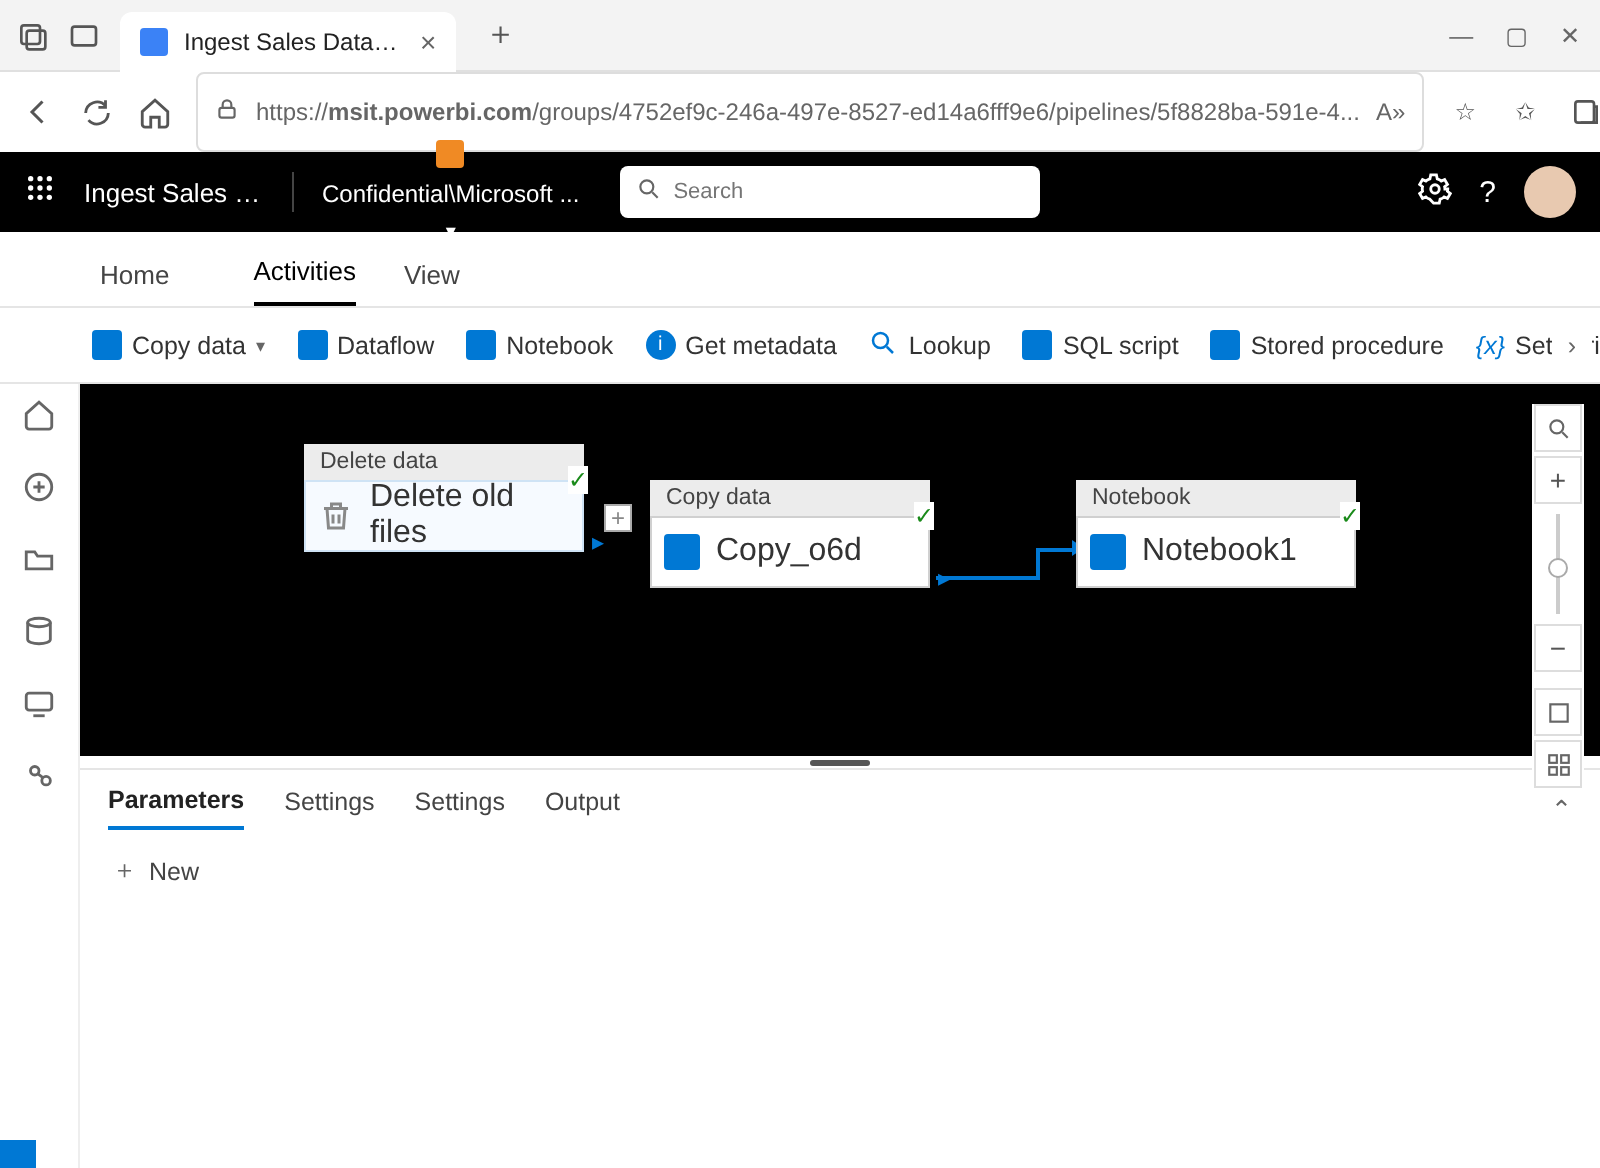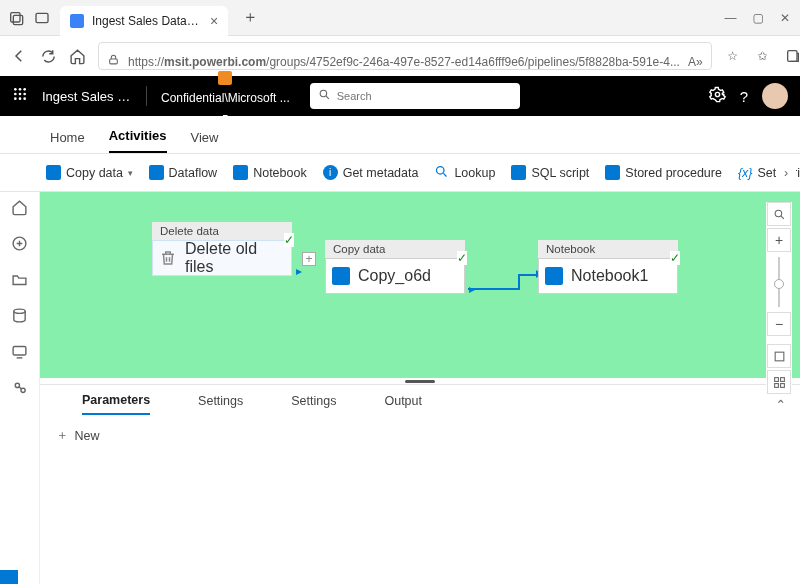--- a/index.html
+++ b/index.html
@@ -12,57 +12,57 @@
   .tab { display: flex; align-items: center; background: #fff; height: 30px; margin-top: 6px; border-radius: 6px 6px 0 0; padding: 0 10px; gap: 8px; min-width: 160px; position: relative; }
   .tab .favicon { width: 14px; height: 14px; background:#3b82f6; border-radius:2px; }
   .tab .title { font-size: 12px; color: #222; white-space: nowrap; overflow:hidden; text-overflow: ellipsis; max-width: 110px; }
   .tab .close { color:#666; font-size:14px; }
   .newtab { width:24px; text-align:center; color:#555; font-size:16px; }
   .titlebar .tb-right { margin-left: auto; display:flex; gap:16px; padding-right:10px; color:#666; }
 
   
   .addrbar { height: 40px; display:flex; align-items:center; padding: 0 10px; gap: 12px; }
   .addrbar .icon { width:18px; height:18px; display:flex; align-items:center; justify-content:center; color:#555; }
-  .urlbox { flex:1; display:flex; align-items:flex-end; border:1px solid #ddd; border-radius: 4px; height:28px; padding:0 8px; gap:8px; color:#666; }
+  .urlbox { flex:1; display:flex; align-items:center; border:1px solid #ddd; border-radius: 4px; height:40px; padding:0 8px; gap:8px; color:#666; }
   .urlbox .url { flex:1; font-size:12px; white-space:nowrap; overflow:hidden; text-overflow:ellipsis; }
   .addr-right { display:flex; gap:12px; align-items:center; }
 
   
   .appbar { height: 40px; background:#000; color:#fff; display:flex; align-items:center; padding:0 12px; gap:14px; }
   .app-waffle { font-size:16px; }
   .app-title { font-size:13px; white-space:nowrap; overflow:hidden; text-overflow:ellipsis; max-width:90px; }
   .app-divider { width:1px; height:20px; background:#444; }
   .app-sens { display:flex; align-items:center; gap:6px; font-size:12px; white-space:nowrap; overflow:hidden; text-overflow:ellipsis; max-width:160px;flex-direction:column; }
   .shield { width:14px; height:14px; background:#f08a24; border-radius:2px; }
   .searchbox { background:#fff; border-radius:4px; height:26px; flex: 0 0 210px; display:flex; align-items:center; padding:0 8px; gap:6px; color:#666; margin-left: 6px; }
   .searchbox input { border:none; outline:none; font-size:11px; flex:1; }
   .appbar .spacer { flex:1; }
   .appbar .icon { color:#fff; }
   .avatar2 { width:26px; height:26px; border-radius:50%; background:#e8c9b0; }
 
   
   .pagetabs { height: 38px; display:flex; align-items:flex-end; padding-left: 50px; gap: 24px; border-bottom:1px solid #e5e5e5; }
   .pagetab { font-size:13px; color:#444; padding-bottom:8px; cursor:pointer; }
-  .pagetab.active { color:#000; border-bottom:2px solid #000; font-weight:700; }
+  .pagetab.active { color:#000; border-bottom:2px solid #000; font-weight:400;margin-left:18px; }
 
   
   .toolbar { height: 38px; display:flex; align-items:center; padding: 0 8px 0 46px; gap:16px; border-bottom:1px solid #e5e5e5; font-size:12.5px; color:#333; position:relative; }
   .tb-item { display:flex; align-items:center; gap:5px; white-space:nowrap; cursor:pointer; }
   .tb-item svg, .tb-item .ic { width:15px; height:15px; }
   .ic-blue { background:#0078d4; border-radius:2px; }
   .ic-nb { background:#0078d4; border-radius:2px; position:relative; }
   .ic-info { width:15px; height:15px; border-radius:50%; background:#0078d4; color:#fff; font-size:10px; display:flex; align-items:center; justify-content:center; }
   .chev-scroll { position:absolute; right:4px; width:20px; height:30px; background:#fff; display:flex; align-items:center; justify-content:center; color:#666; }
 
   
   .main { display:flex; height: calc(584px - 36px - 40px - 40px - 38px - 38px); }
   .leftnav { width: 40px; border-right:1px solid #eee; display:flex; flex-direction:column; align-items:center; padding-top:6px; gap:18px; }
   .leftnav .ln { width:18px; height:18px; color:#666; display:flex; align-items:center; justify-content:center; cursor:pointer; }
   .canvas-wrap { flex:1; display:flex; flex-direction:column; position:relative; }
-  .canvas { flex:1; position:relative; background:#86efac; }
+  .canvas { flex:1; position:relative; background:#000000; }
   .zoomctrl { position:absolute; right:8px; top:10px; width:26px; background:#fff; display:flex; flex-direction:column; align-items:center; gap:2px; }
   .zbtn { width:24px; height:24px; border:1px solid #ddd; display:flex; align-items:center; justify-content:center; font-size:14px; color:#555; cursor:pointer; background:#fff; }
   .zslider { width:2px; height:50px; background:#ccc; position:relative; margin:3px 0; }
   .zslider .knob { width:10px; height:10px; border-radius:50%; border:1px solid #aaa; background:#fff; position:absolute; left:-4px; top:22px; }
 
   
   .node-group { position:absolute; }
   .node-header { background:#ececec; font-size:11.5px; color:#444; padding:3px 8px; width:140px; }
   .node-body { border:1px solid #d0d0d0; width:140px; height:36px; background:#fff; display:flex; align-items:center; gap:8px; padding:0 6px; position:relative; }
   .node-body.selected { background:#f6faff; border:1px solid #cfe3f5; }
@@ -73,21 +73,21 @@
   .nb-ic { width:18px; height:18px; background:#0078d4; border-radius:2px; }
   .port { width:10px; height:10px; border:1px solid #0078d4; background:#fff; position:absolute; }
   .arrow { position:absolute; height:2px; background:#0078d4; }
   .arrowhead { position:absolute; width:0; height:0; border-top:4px solid transparent; border-bottom:4px solid transparent; border-left:6px solid #0078d4; }
 
   
   .splitter { height:6px; background:#fff; display:flex; align-items:center; justify-content:center; }
   .splitter .grip { width:30px; height:3px; background:#555; border-radius:2px; }
   .panel { border-top:1px solid #e5e5e5; height:200px; display:flex; flex-direction:column; }
   .panel-tabs { display:flex; align-items:center; gap:20px; padding: 8px 14px 0 14px; font-size:12.5px; color:#444; }
-  .ptab { padding-bottom:6px; cursor:pointer;margin-left:28px; }
+  .ptab { padding-bottom:6px; cursor:pointer; }
   .ptab.active { border-bottom:2px solid #0078d4; color:#222; font-weight:600; }
   .panel-tabs .collapse { margin-left:auto; color:#666; cursor:pointer; }
   .panel-body { padding: 12px 16px; }
   .newbtn { display:flex; align-items:center; gap:6px; color:#444; font-size:12.5px; cursor:pointer; }
 
   .win-bottom-marker { position:absolute; bottom:0; left:0; width:18px; height:14px; background:#0078d4; }
 </style>
 </head>
 <body>
 

